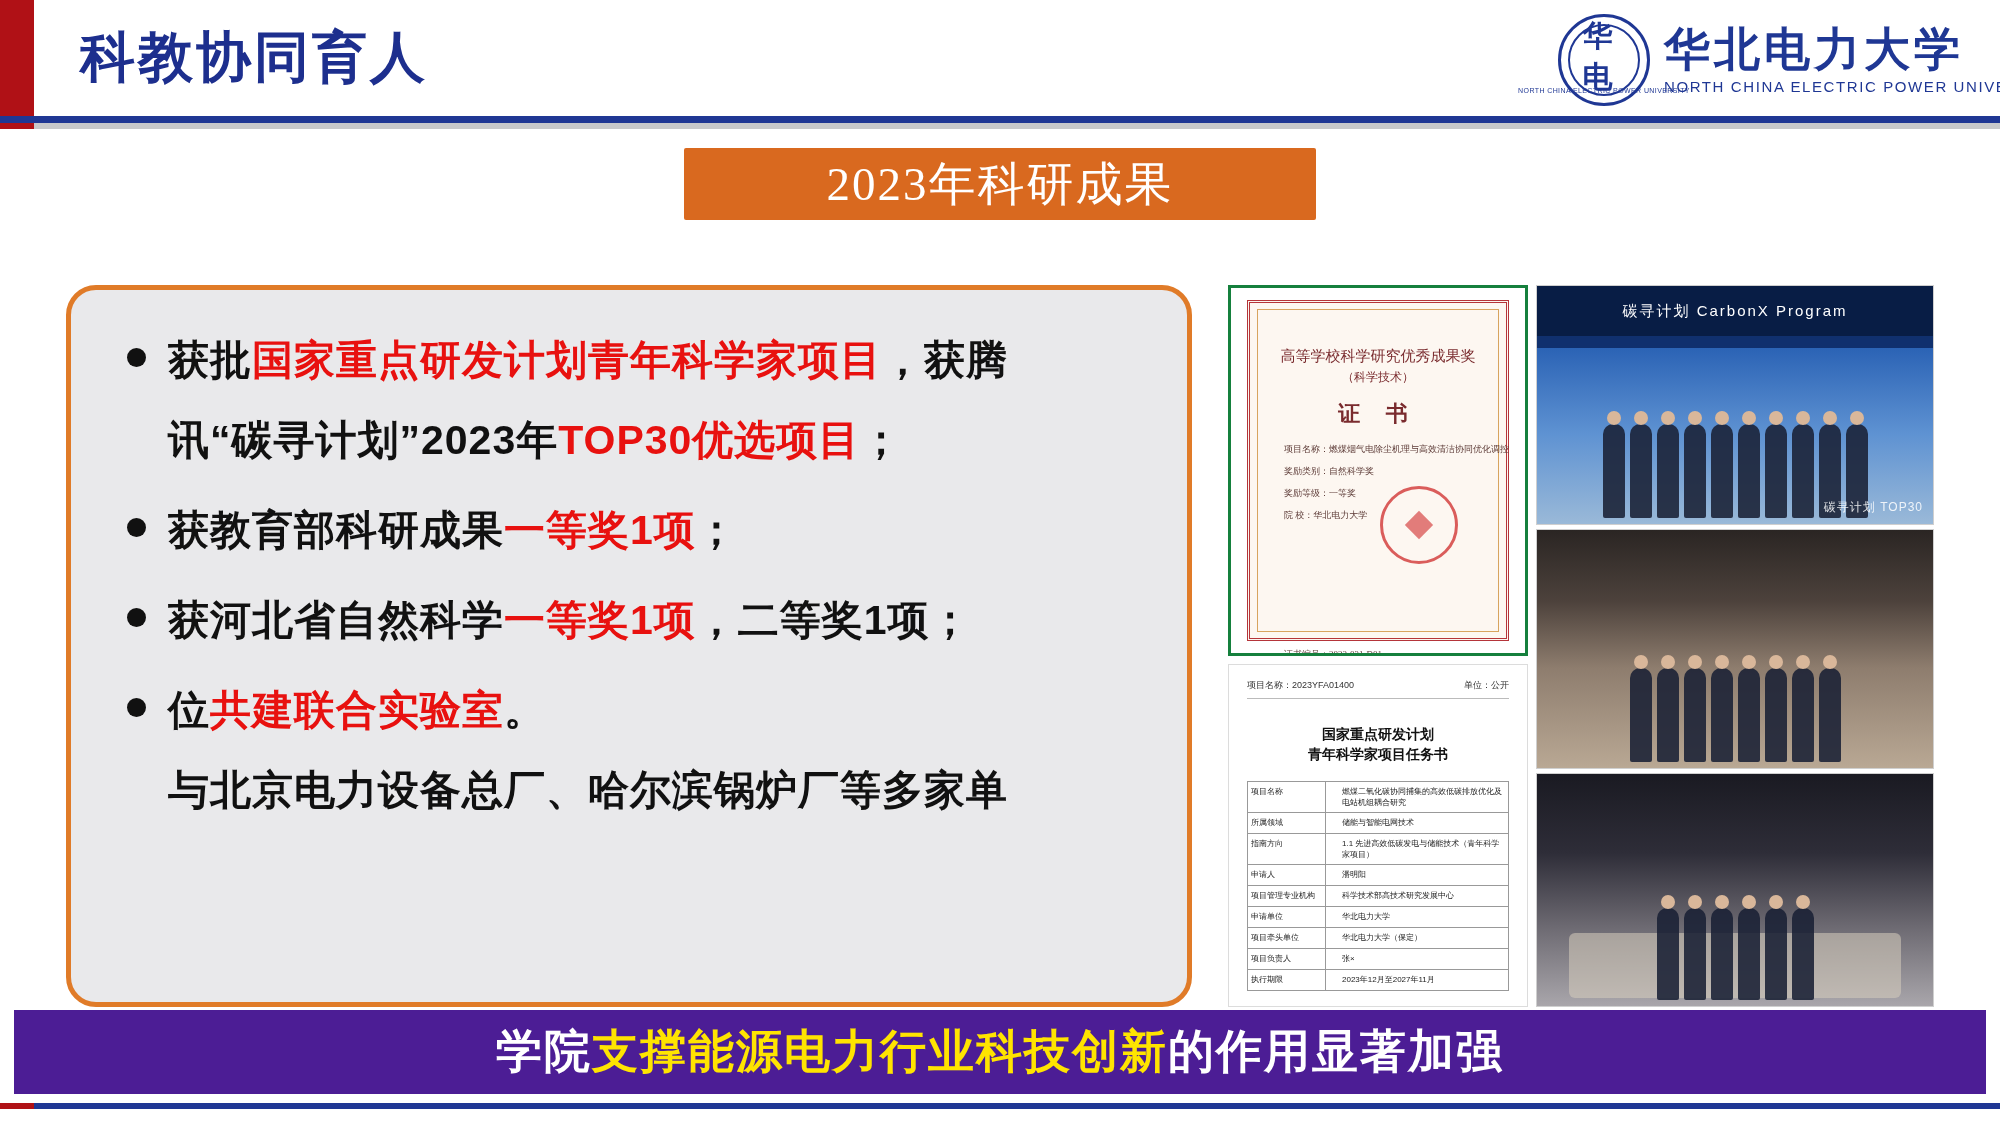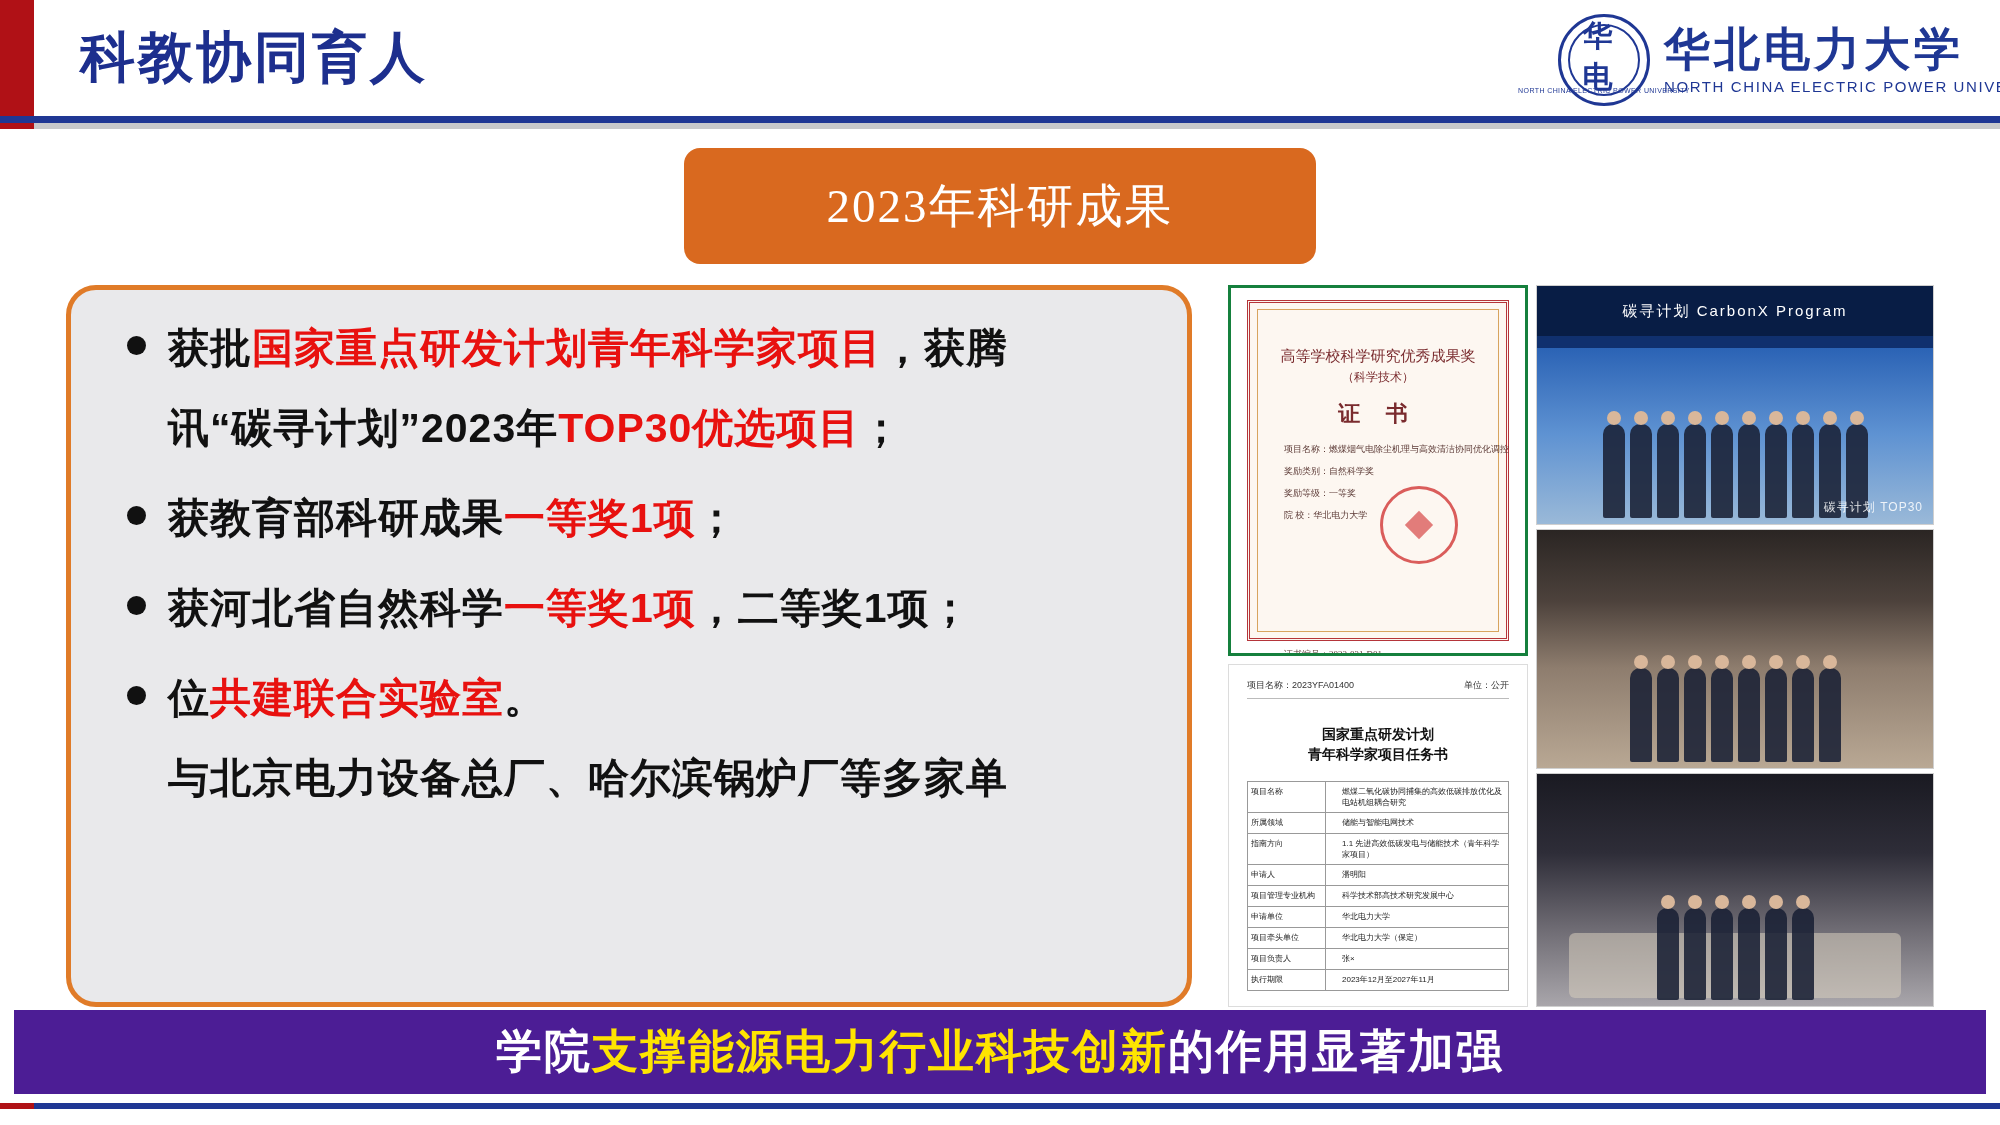--- a/index.html
+++ b/index.html
@@ -142,23 +142,23 @@
     line-height: 20px;
     white-space: nowrap;
   }
 
   
   #section-pill {
     position: absolute;
     left: 684px;
     top: 148px;
     width: 632px;
-    height: 116px;
+    height: 72px;
     background: #d9691f;
-    border-radius: 16px;
+    border-radius: 2px;
     display: flex;
     align-items: center;
     justify-content: center;
   }
   #section-pill span {
     font-family: "Liberation Serif", serif;
     font-size: 47px;
     color: #ffffff;
     letter-spacing: 2px;
   }
@@ -167,21 +167,21 @@
   #body-card {
     position: absolute;
     left: 66px;
     top: 285px;
     width: 1126px;
     height: 722px;
     background: #e9e9eb;
     border: 5px solid #e07b28;
     border-radius: 30px;
     box-sizing: border-box;
-    padding: 18px 40px 10px 40px;
+    padding: 30px 40px 10px 40px;
   }
   .bullet-row {
     display: flex;
     align-items: flex-start;
     margin-bottom: 10px;
   }
   .bullet-dot {
     flex: 0 0 auto;
     width: 19px;
     height: 19px;

